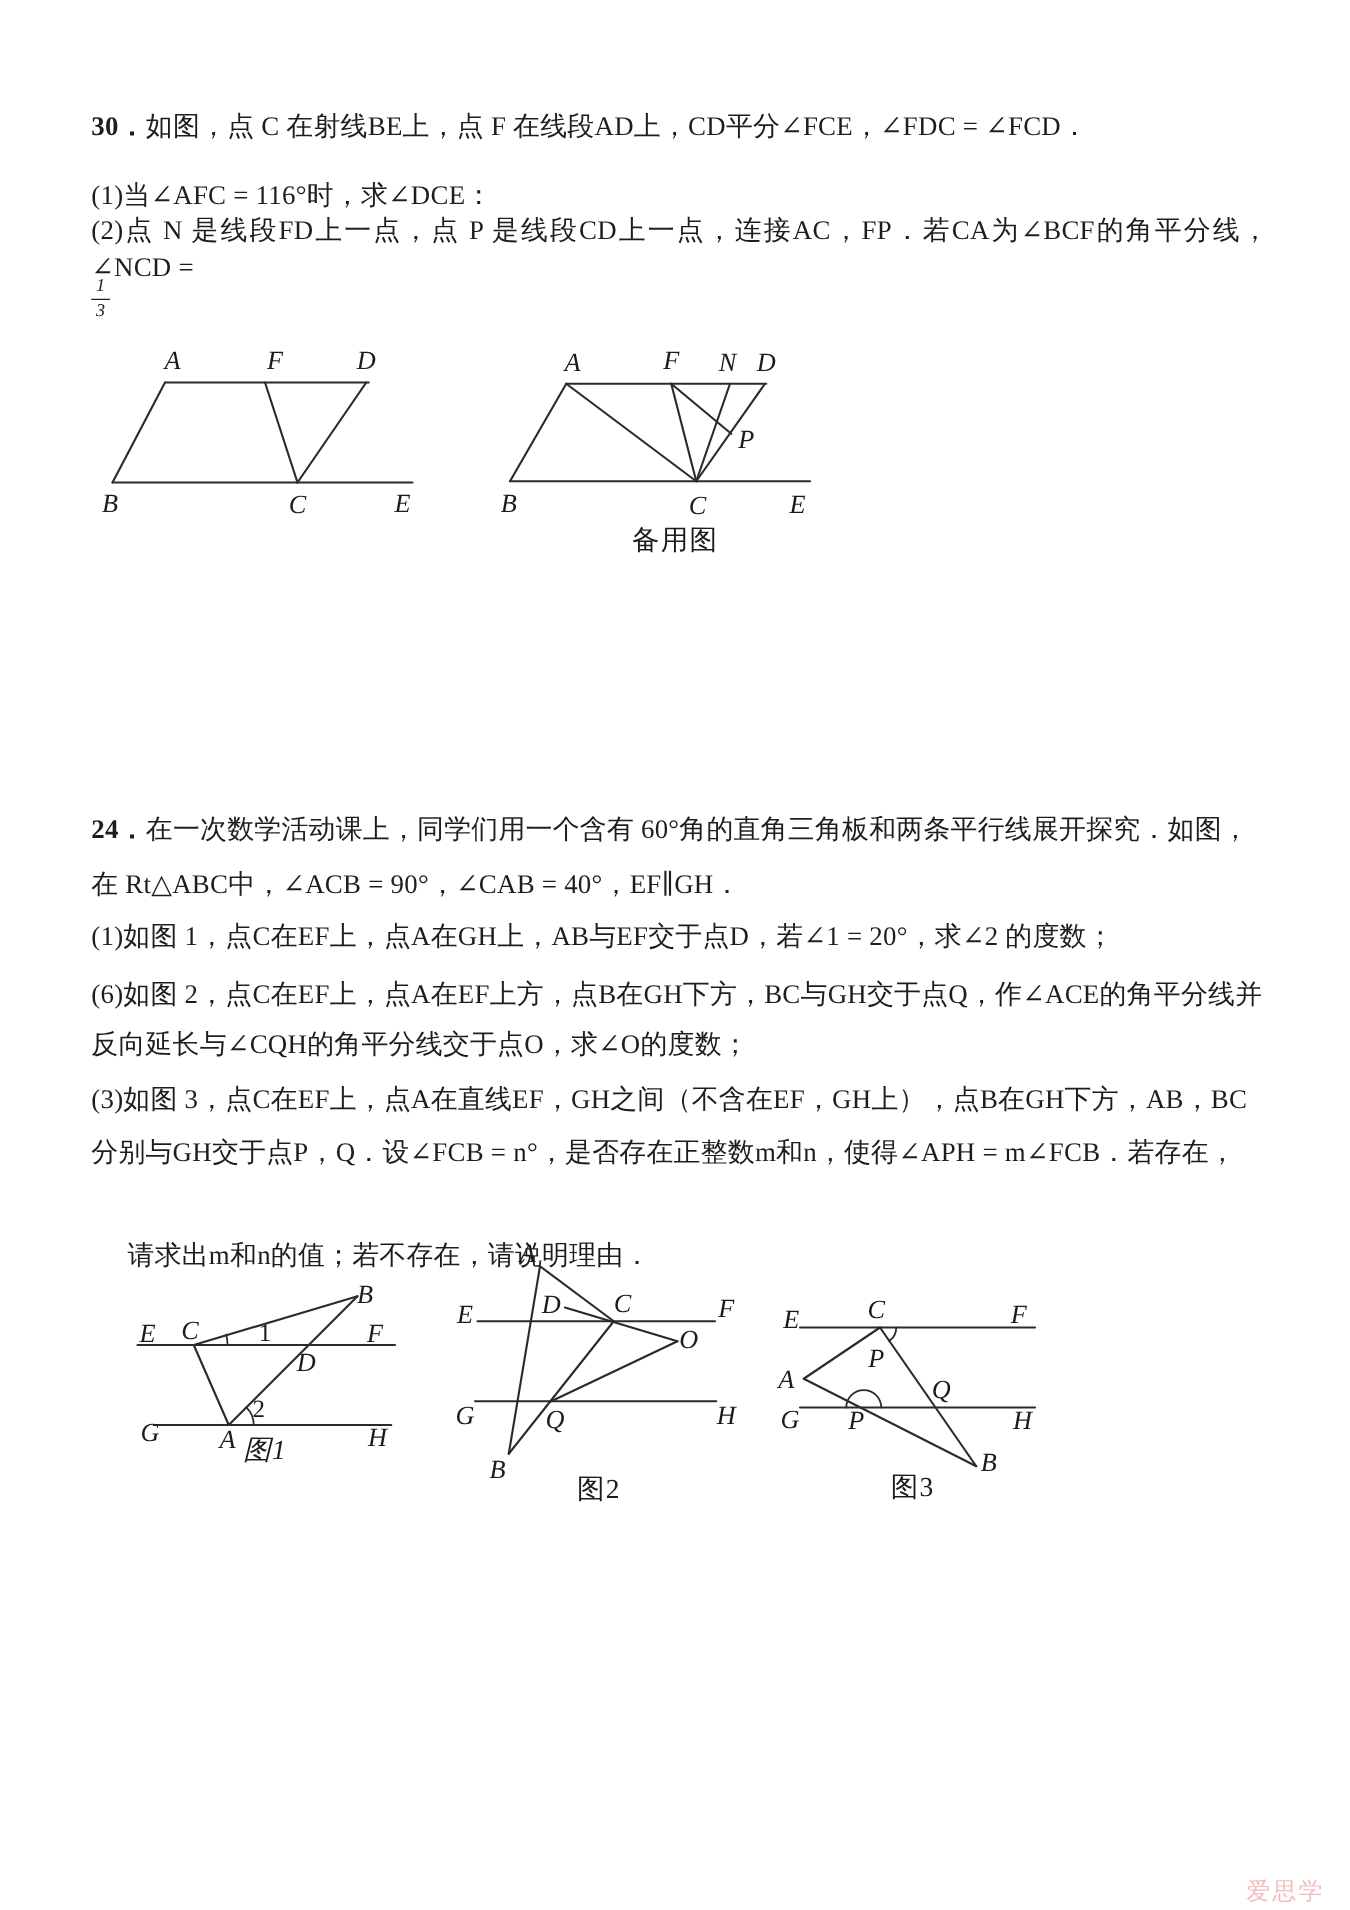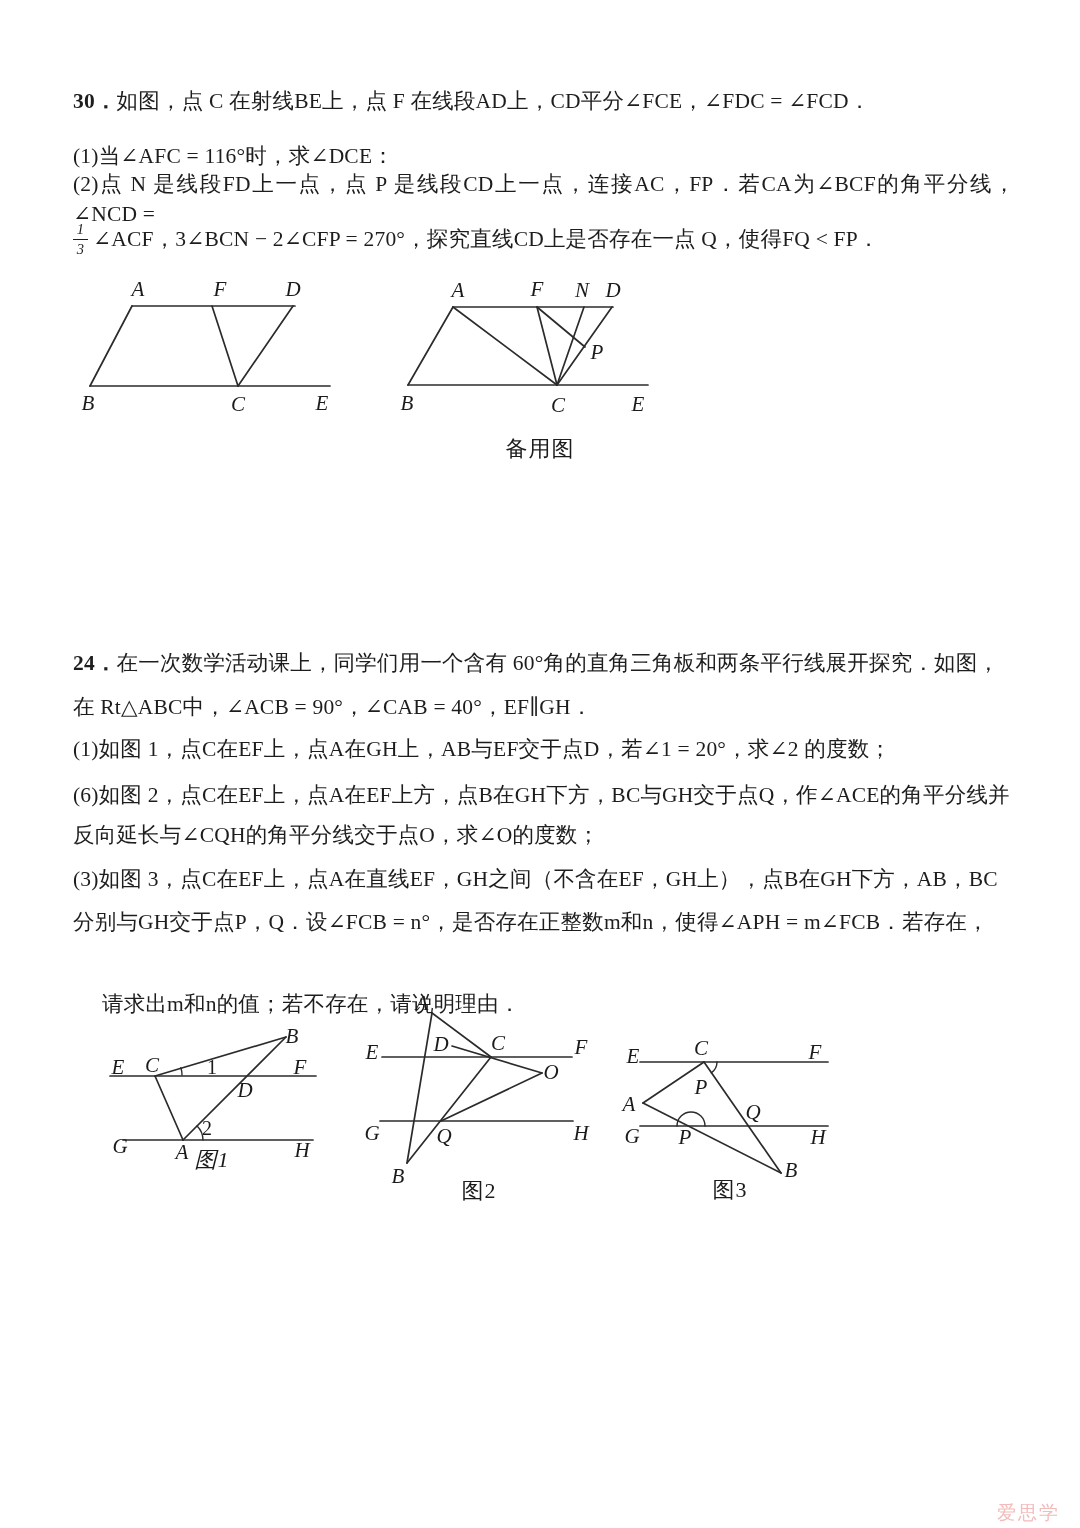--- a/index.html
+++ b/index.html
@@ -85,21 +85,21 @@
       </g>
     </svg>
   <div class="text-layer">
       <div class="tline" style="top: 86px;"><span class="pnum">30．</span><span>如图，点 C 在射线BE上，点 F 在线段AD上，CD平分∠FCE，∠FDC = ∠FCD．</span></div>
       <div class="tline" style="top: 141px;"><span>(1)当∠AFC = 116°时，求∠DCE：</span></div>
       <div class="tline" style="top: 169px;"><span>(2)点 N 是线段FD上一点，点 P 是线段CD上一点，连接AC，FP．若CA为∠BCF的角平分线，∠NCD =</span></div>
       <div class="tline" style="top: 222px;"><span class="frac">
           <span class="num">1</span>
           <span class="fbar"></span>
           <span class="den">3</span>
-        </span><span>∠ACF，3∠BCN − 2∠CFP = 270°，探究直线CD上是否存在一点 Q，使得FQ &lt; FP．</span></div>
+        </span></div>
       <div class="tline" style="top: 648px;"><span class="pnum">24．</span><span>在一次数学活动课上，同学们用一个含有 60°角的直角三角板和两条平行线展开探究．如图，</span></div>
       <div class="tline" style="top: 692px;"><span>在 Rt△ABC中，∠ACB = 90°，∠CAB = 40°，EF∥GH．</span></div>
       <div class="tline" style="top: 734px;"><span>(1)如图 1，点C在EF上，点A在GH上，AB与EF交于点D，若∠1 = 20°，求∠2 的度数；</span></div>
       <div class="tline" style="top: 780px;"><span>(6)如图 2，点C在EF上，点A在EF上方，点B在GH下方，BC与GH交于点Q，作∠ACE的角平分线并</span></div>
       <div class="tline" style="top: 820px;"><span>反向延长与∠CQH的角平分线交于点O，求∠O的度数；</span></div>
       <div class="tline" style="top: 864px;"><span>(3)如图 3，点C在EF上，点A在直线EF，GH之间（不含在EF，GH上），点B在GH下方，AB，BC</span></div>
       <div class="tline" style="top: 907px;"><span>分别与GH交于点P，Q．设∠FCB = n°，是否存在正整数m和n，使得∠APH = m∠FCB．若存在，</span></div>
       <div class="tline" style="top: 989px; margin-left: 29px;"><span>请求出m和n的值；若不存在，请说明理由．</span></div>
     </div>
   <span class="watermark" style="color: rgb(242, 188, 188);">爱思学网站</span>
@@ -110,21 +110,21 @@
     <span class="flabel" style="left: 238px; top: 404px;">C</span>
     <span class="flabel" style="left: 322px; top: 403px;">E</span>
     <span class="flabel" style="left: 458px; top: 290px;">A</span>
     <span class="flabel" style="left: 537px; top: 289px;">F</span>
     <span class="flabel" style="left: 582px; top: 290px;">N</span>
     <span class="flabel" style="left: 613px; top: 290px;">D</span>
     <span class="flabel" style="left: 407px; top: 403px;">B</span>
     <span class="flabel" style="left: 558px; top: 405px;">C</span>
     <span class="flabel" style="left: 638px; top: 404px;">E</span>
     <span class="flabel" style="left: 597px; top: 352px;">P</span>
-    <span class="flabel cap" style="left: 540px; top: 432px; margin-top: 17px;">备用图</span>
+    <span class="flabel cap" style="left: 540px; top: 432px;">备用图</span>
     <span class="flabel" style="left: 292px; top: 1036px;">B</span>
     <span class="flabel" style="left: 118px; top: 1067px;">E</span>
     <span class="flabel" style="left: 152px; top: 1065px;">C</span>
     <span class="flabel n" style="left: 212px; top: 1067px;">1</span>
     <span class="flabel" style="left: 300px; top: 1067px;">F</span>
     <span class="flabel" style="left: 245px; top: 1090px;">D</span>
     <span class="flabel n" style="left: 207px; top: 1128px;">2</span>
     <span class="flabel" style="left: 120px; top: 1146px;">G</span>
     <span class="flabel" style="left: 182px; top: 1152px;">A</span>
     <span class="flabel" style="left: 302px; top: 1150px;">H</span>

